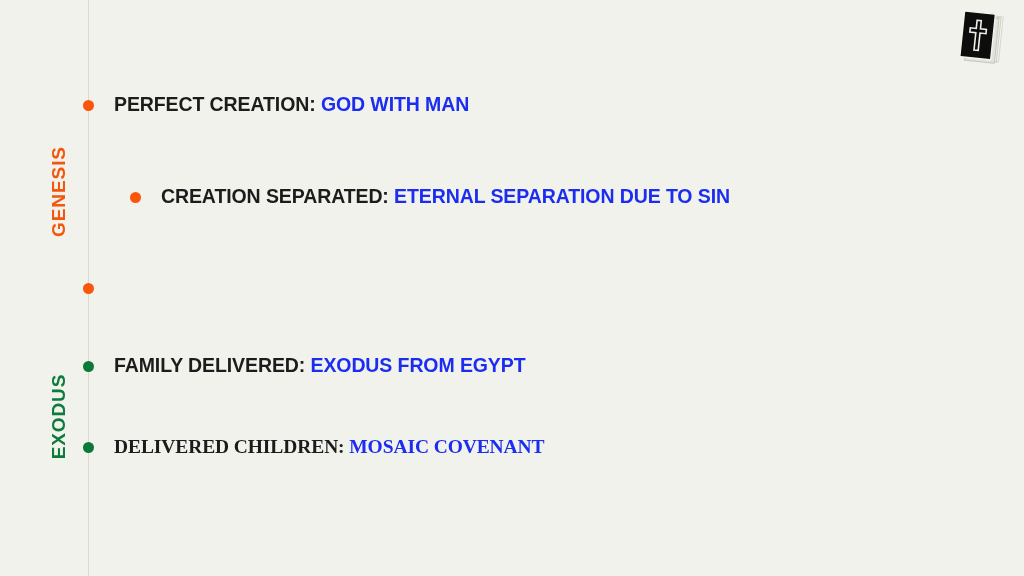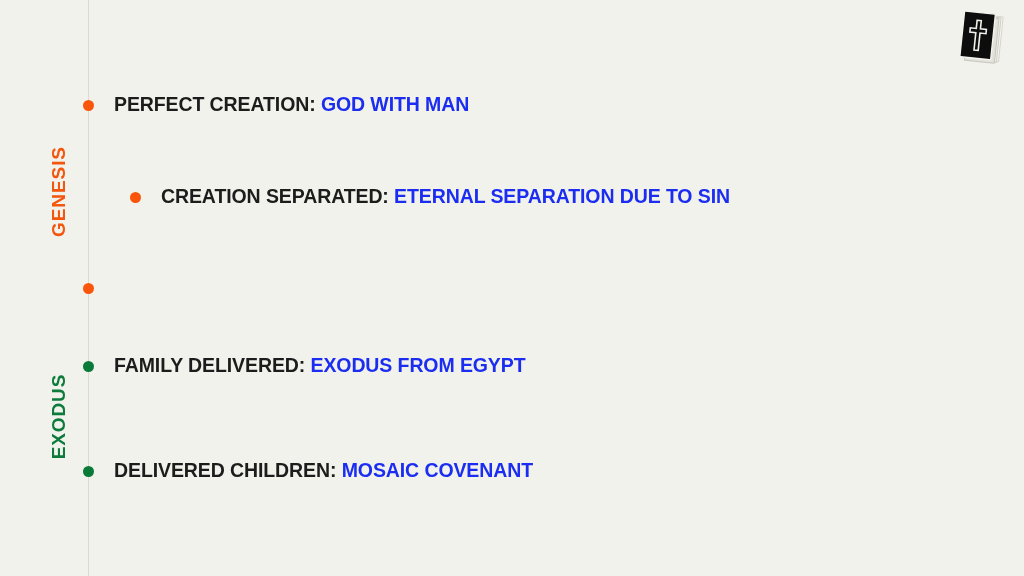--- a/index.html
+++ b/index.html
@@ -63,21 +63,21 @@
     left: 0;
     width: 1024px;
     height: 30px;
     display: flex;
     align-items: center;
   }
   .row-0 { top: 90px; }
   .row-1 { top: 182px; margin-left: 47px; }
   .row-2 { top: 273px; }
   .row-3 { top: 351px; }
-  .row-4 { top: 456px; }
+  .row-4 { top: 432px; font-family: Liberation Serif, serif; }
 
   .bullet-dot {
     position: absolute;
     left: 83px;
     top: 50%;
     width: 11px;
     height: 11px;
     margin-top: -5.5px;
     border-radius: 50%;
   }

